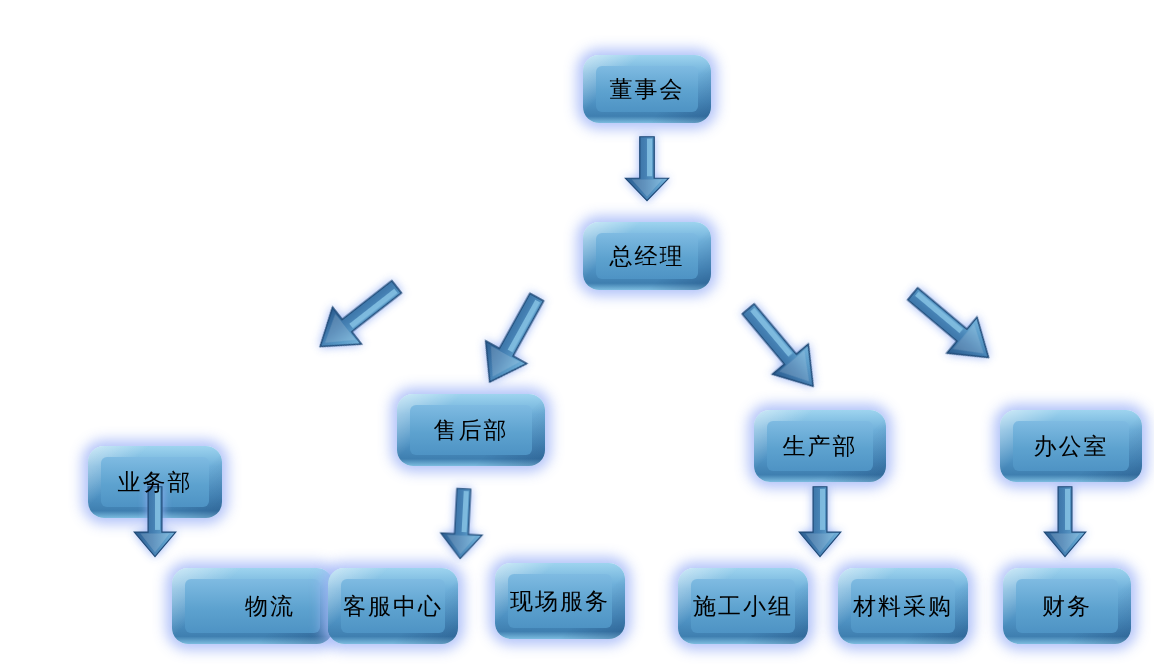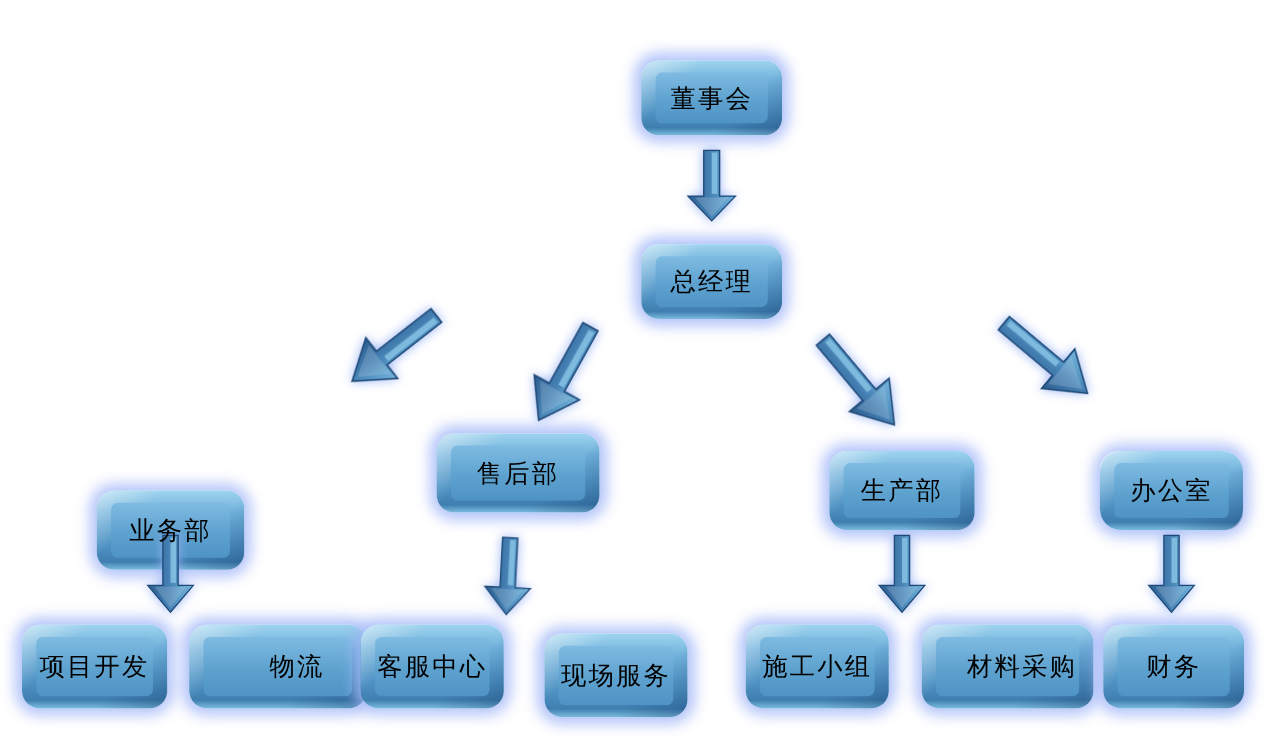--- a/index.html
+++ b/index.html
@@ -78,40 +78,37 @@
 
   <div class="node" style="left:88px;top:410px;width:134px;height:72px;margin-top:36px;">
     <span class="lbl">业务部</span>
   </div>
   <div class="node" style="left:397px;top:394px;width:148px;height:72px;">
     <span class="lbl">售后部</span>
   </div>
   <div class="node" style="left:754px;top:410px;width:132px;height:72px;">
     <span class="lbl">生产部</span>
   </div>
-  <div class="node" style="left:1000px;top:410px;width:130px;height:72px;border-radius:19px;">
+  <div class="node" style="left:1000px;top:410px;width:142px;height:72px;">
     <span class="lbl">办公室</span>
   </div>
 
-  <div class="node" style="left:20px;top:568px;width:132px;height:76px;">
-    <span class="lbl">项目开发</span>
-  </div>
   <div class="node" style="left:172px;top:568px;width:126px;height:76px;padding-left:35px;">
     <span class="lbl">物流</span>
   </div>
   <div class="node" style="left:328px;top:568px;width:130px;height:76px;text-align:center;">
     <span class="lbl">客服中心</span>
   </div>
-  <div class="node" style="left:495px;top:576px;width:130px;height:76px;">
+  <div class="node" style="left:495px;top:563px;width:130px;height:76px;">
     <span class="lbl">现场服务</span>
   </div>
   <div class="node" style="left:678px;top:568px;width:130px;height:76px;">
     <span class="lbl">施工小组</span>
   </div>
-  <div class="node" style="left:838px;top:568px;width:130px;height:76px;padding-left:26px;">
+  <div class="node" style="left:838px;top:568px;width:130px;height:76px;">
     <span class="lbl">材料采购</span>
   </div>
   <div class="node" style="left:1003px;top:568px;width:128px;height:76px;">
     <span class="lbl">财务</span>
   </div>
 
   <svg class="arrow" style="left:623px;top:136px;width:48px;height:66px;" viewBox="0 0 60 100" preserveAspectRatio="none">
     <path class="base" d="M21,1 H39 V64 H57 L30,98 L3,64 H21 Z"></path>
     <path class="shine" d="M30,4 H36.5 V61 H30 Z"></path>
     <path class="headlite" d="M11,66 L49,66 L30,92 Z"></path>

